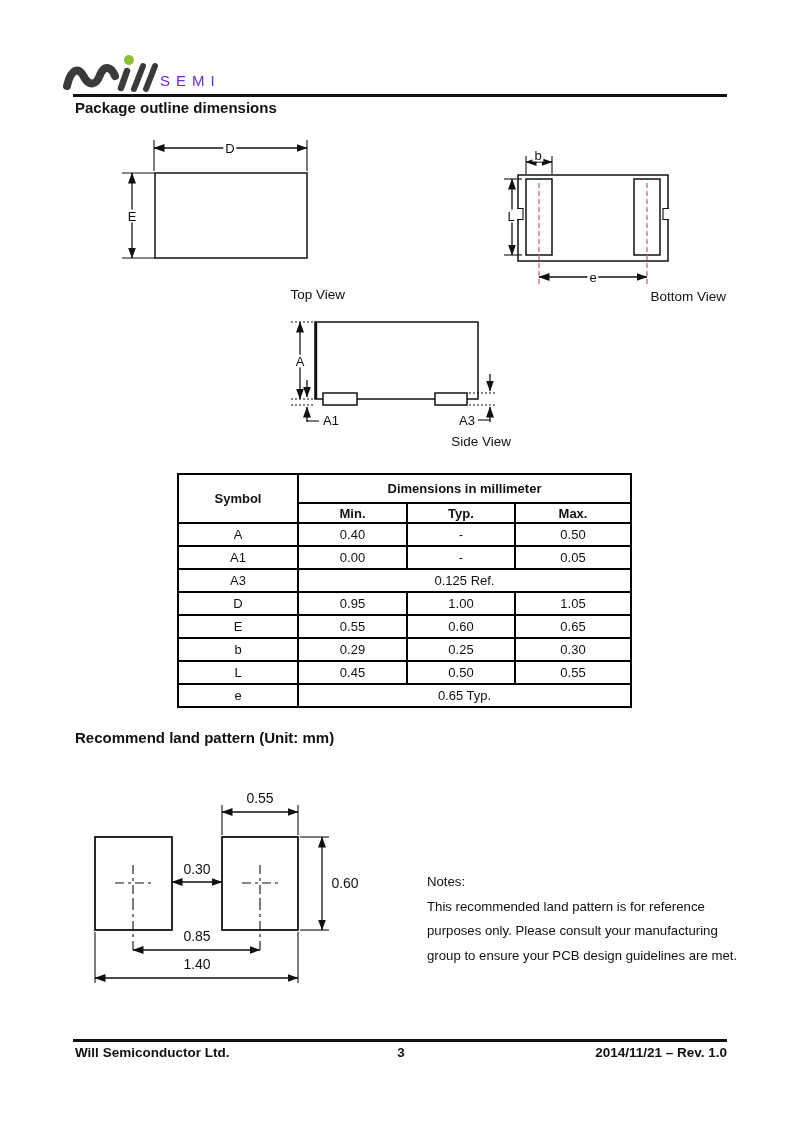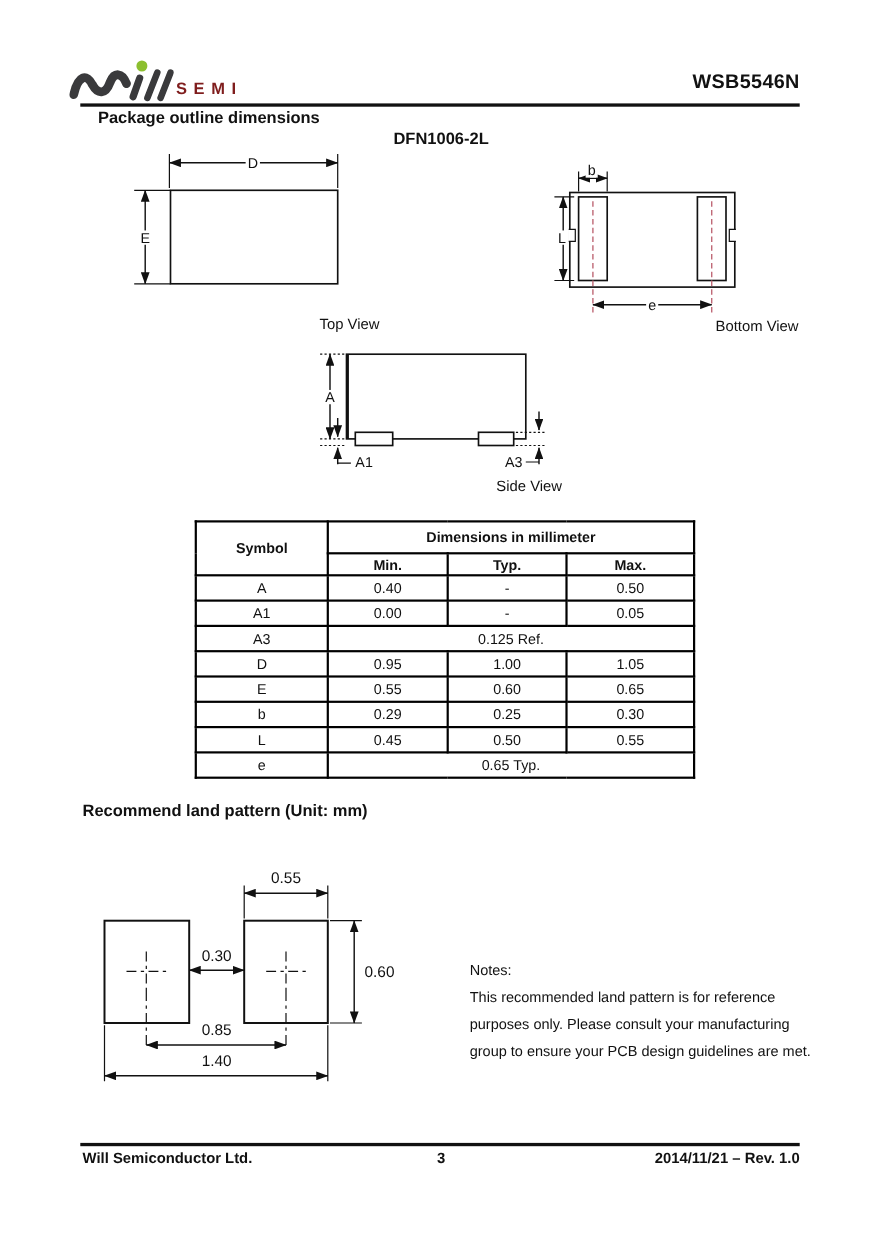--- a/index.html
+++ b/index.html
@@ -11,22 +11,22 @@
   .dim{position:absolute;transform:translate(-50%,-50%);background:#fff;padding:0 2px;
        font-size:13px;line-height:1;white-space:nowrap;}
   .dim-free{background:transparent;}
   .lp-dim{font-size:14px;}
   .caption{position:absolute;font-weight:normal;font-size:13.5px;text-align:right;}
   .h-rule{position:absolute;background:#111;height:3px;}
   .sec-title{position:absolute;font-weight:bold;font-size:15px;}
   .pkg-name{position:absolute;left:75px;width:652px;text-align:center;font-weight:bold;font-size:15px;}
   .part-no{position:absolute;left:427px;top:64px;width:300px;text-align:right;
            font-weight:bold;font-size:18px;letter-spacing:.3px;}
-  .logo-text{position:absolute;left:160px;top:72px;font-weight:bold;font-size:15px;
-             letter-spacing:6px;color:#7f1d1d;}
+  .logo-text{position:absolute;left:160px;top:72px;font-weight:normal;font-size:15px;
+             letter-spacing:6px;color:#6d28d9;}
   
   .dims-table{position:absolute;left:177px;top:473px;border-collapse:collapse;table-layout:fixed;}
   .dims-table td,.dims-table th{border:2px solid #000;font-size:13px;text-align:center;
         vertical-align:middle;padding:0;font-weight:normal;}
   .dims-table th{font-weight:bold;}
   .notes{position:absolute;left:427px;top:870px;width:335px;font-size:13.2px;line-height:24.5px;}
   .footer-row{position:absolute;left:75px;top:1045px;width:652px;font-weight:bold;font-size:13.5px;}
   .footer-left{position:absolute;left:0;top:0;}
   .footer-center{position:absolute;left:0;right:0;text-align:center;top:0;}
   .footer-right{position:absolute;right:0;top:0;}
@@ -52,25 +52,23 @@
   </svg>
 
   <svg class="drawing" style="left:63px;top:52px" width="95" height="48" viewBox="0 0 95 48">
     <path d="M4,34 C8,16 16,15 21,25 C26,34 33,34 37,23 C41,13 48,14 52,24" stroke="#3a3a3c" stroke-width="8" stroke-linecap="round" fill="none"></path>
     <line x1="58" y1="36" x2="64" y2="19" stroke="#3a3a3c" stroke-width="6.5" stroke-linecap="round"></line>
     <circle cx="66" cy="8" r="5" fill="#8cbf2f"></circle>
     <line x1="71" y1="37" x2="80" y2="14" stroke="#3a3a3c" stroke-width="6" stroke-linecap="round"></line>
     <line x1="83" y1="37" x2="92" y2="14" stroke="#3a3a3c" stroke-width="6" stroke-linecap="round"></line>
   </svg>
   <span class="logo-text">SEMI</span>
-  <div class="part-no">WSB5546N</div>
   <div class="h-rule" style="left:73px;top:94px;width:654px;"></div>
 
-  <div class="sec-title" style="left:89px;top:99px;">Package outline dimensions</div>
-  <div class="pkg-name" style="top:118px;">DFN1006-2L</div>
+  <div class="sec-title" style="left:75px;top:99px;">Package outline dimensions</div>
 
   <div class="abs" style="left:105px;top:135px;width:240px;height:180px;">
     <svg class="drawing" style="left:0;top:0" width="240" height="150">
       <g>
         <line class="tk" x1="49" y1="5" x2="49" y2="36"></line>
         <line class="tk" x1="202" y1="5" x2="202" y2="36"></line>
         <line class="ln" x1="49" y1="13" x2="202" y2="13" marker-start="url(#arr)" marker-end="url(#arr)"></line>
       </g>
       <rect class="sh" x="50" y="38" width="152" height="85"></rect>
       <g>

